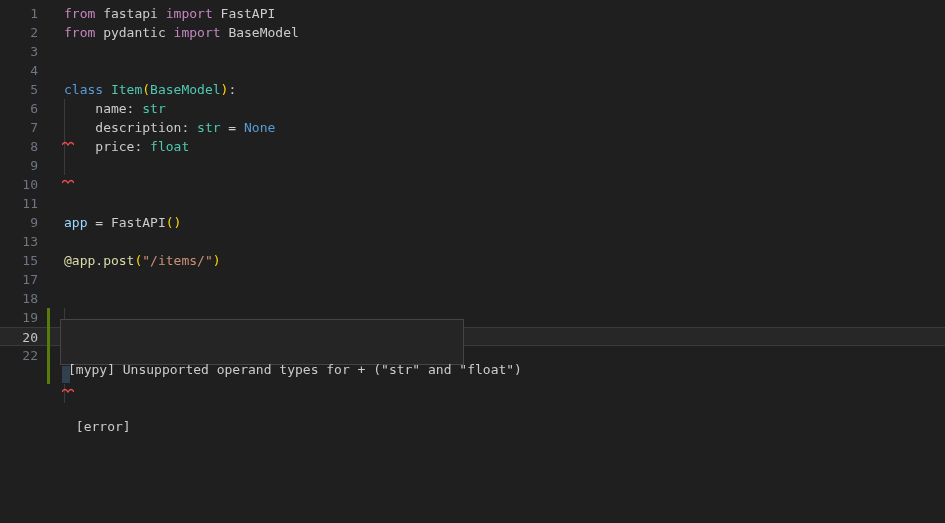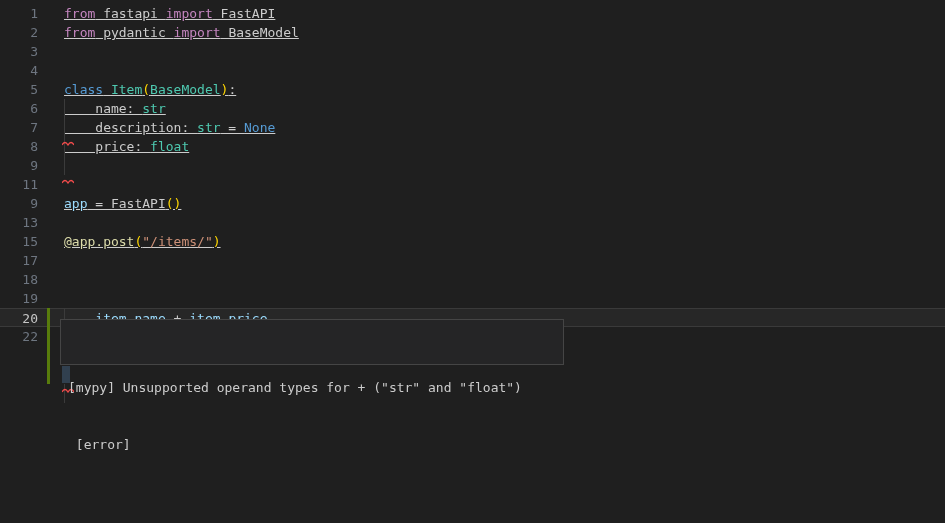--- a/index.html
+++ b/index.html
@@ -16,50 +16,51 @@
     background:var(--bg);
     font-family:"DejaVu Sans Mono","Liberation Mono",monospace;
     font-size:13px; line-height:19px; color:var(--plain);
     cursor:text;
   }
   #code-lines{position:absolute; left:0; top:4px; width:100%;}
   .row{display:flex; height:19px; box-sizing:border-box; white-space:pre;}
   .row.cur{background:var(--cur-bg); border-top:1px solid var(--cur-border); border-bottom:1px solid var(--cur-border);}
   .ln{flex:0 0 38px; text-align:right; color:var(--ln); user-select:none;}
   .row.cur .ln{color:var(--ln-active);}
-  .code{margin-left:26px; white-space:pre;text-decoration:underline;}
+  .code{margin-left:26px; white-space:pre;}
   .tk-kw{color:var(--kw);} .tk-ct{color:var(--ct);} .tk-ty{color:var(--ty);}
   .tk-va{color:var(--va);text-align:center;} .tk-pl{color:var(--plain);} .tk-de{color:var(--de);}
   .tk-pa{color:var(--pa);} .tk-st{color:var(--st);}
   .overlay{position:absolute;}
   .git-bar{width:3px; background:var(--git);}
   .indent-guide{width:1px; background:var(--guide);}
   .cursor-block{width:8px; background:var(--cursor);}
   .squiggle{width:12px; height:6px;}
   .tooltip{
-    position:absolute; left:60px; top:319px; width:504px; height:46px;
+    position:absolute; left:60px; top:319px; width:404px; height:46px;
     box-sizing:border-box; background:var(--tip-bg); border:1px solid var(--tip-border);
-    padding:20px 7px; white-space:pre; color:var(--plain); z-index:10;
+    padding:2px 7px; white-space:pre; color:var(--plain); z-index:10;
   }
   .tooltip div{height:19px; line-height:19px;}
 </style>
 </head>
 <body>
 
 <div class="editor">
   <div id="code-lines">
       <div class="row"><span class="ln">1</span><span class="code"><span class="tk-kw">from</span><span class="tk-pl"> fastapi </span><span class="tk-kw">import</span><span class="tk-pl"> FastAPI</span></span></div>
       <div class="row"><span class="ln">2</span><span class="code"><span class="tk-kw">from</span><span class="tk-pl"> pydantic </span><span class="tk-kw">import</span><span class="tk-pl"> BaseModel</span></span></div>
       <div class="row"><span class="ln">3</span><span class="code"></span></div>
       <div class="row"><span class="ln">4</span><span class="code"></span></div>
       <div class="row"><span class="ln">5</span><span class="code"><span class="tk-ct">class</span><span class="tk-pl"> </span><span class="tk-ty">Item</span><span class="tk-pa">(</span><span class="tk-ty">BaseModel</span><span class="tk-pa">)</span><span class="tk-pl">:</span></span></div>
       <div class="row"><span class="ln">6</span><span class="code"><span class="tk-pl">    name: </span><span class="tk-ty">str</span></span></div>
       <div class="row"><span class="ln">7</span><span class="code"><span class="tk-pl">    description: </span><span class="tk-ty">str</span><span class="tk-pl"> = </span><span class="tk-ct">None</span></span></div>
       <div class="row"><span class="ln">8</span><span class="code"><span class="tk-pl">    price: </span><span class="tk-ty">float</span></span></div>
       <div class="row"><span class="ln">9</span></div>
+      <div class="row"><span class="ln">10</span><span class="code"></span></div>
       <div class="row"><span class="ln">11</span><span class="code"></span></div>
       <div class="row"><span class="ln">9</span><span class="code"><span class="tk-va">app</span><span class="tk-pl"> = FastAPI</span><span class="tk-pa">()</span></span></div>
       <div class="row"><span class="ln">13</span><span class="code"></span></div>
       <div class="row"><span class="ln">15</span><span class="code"><span class="tk-de">@app.post</span><span class="tk-pa">(</span><span class="tk-st">"/items/"</span><span class="tk-pa">)</span></span></div>
       <div class="row"><span class="ln">17</span><span class="code"></span></div>
       <div class="row"><span class="ln">18</span><span class="code"></span></div>
       <div class="row"><span class="ln">19</span><span class="code"></span></div>
       <div class="row cur"><span class="ln">20</span><span class="code"><span class="tk-pl">    </span><span class="tk-va">item</span><span class="tk-pl">.</span><span class="tk-va">name</span><span class="tk-pl"> + </span><span class="tk-va">item</span><span class="tk-pl">.</span><span class="tk-va">price</span></span></div>
       <div class="row"><span class="ln">22</span><span class="code"></span></div>
     </div>

